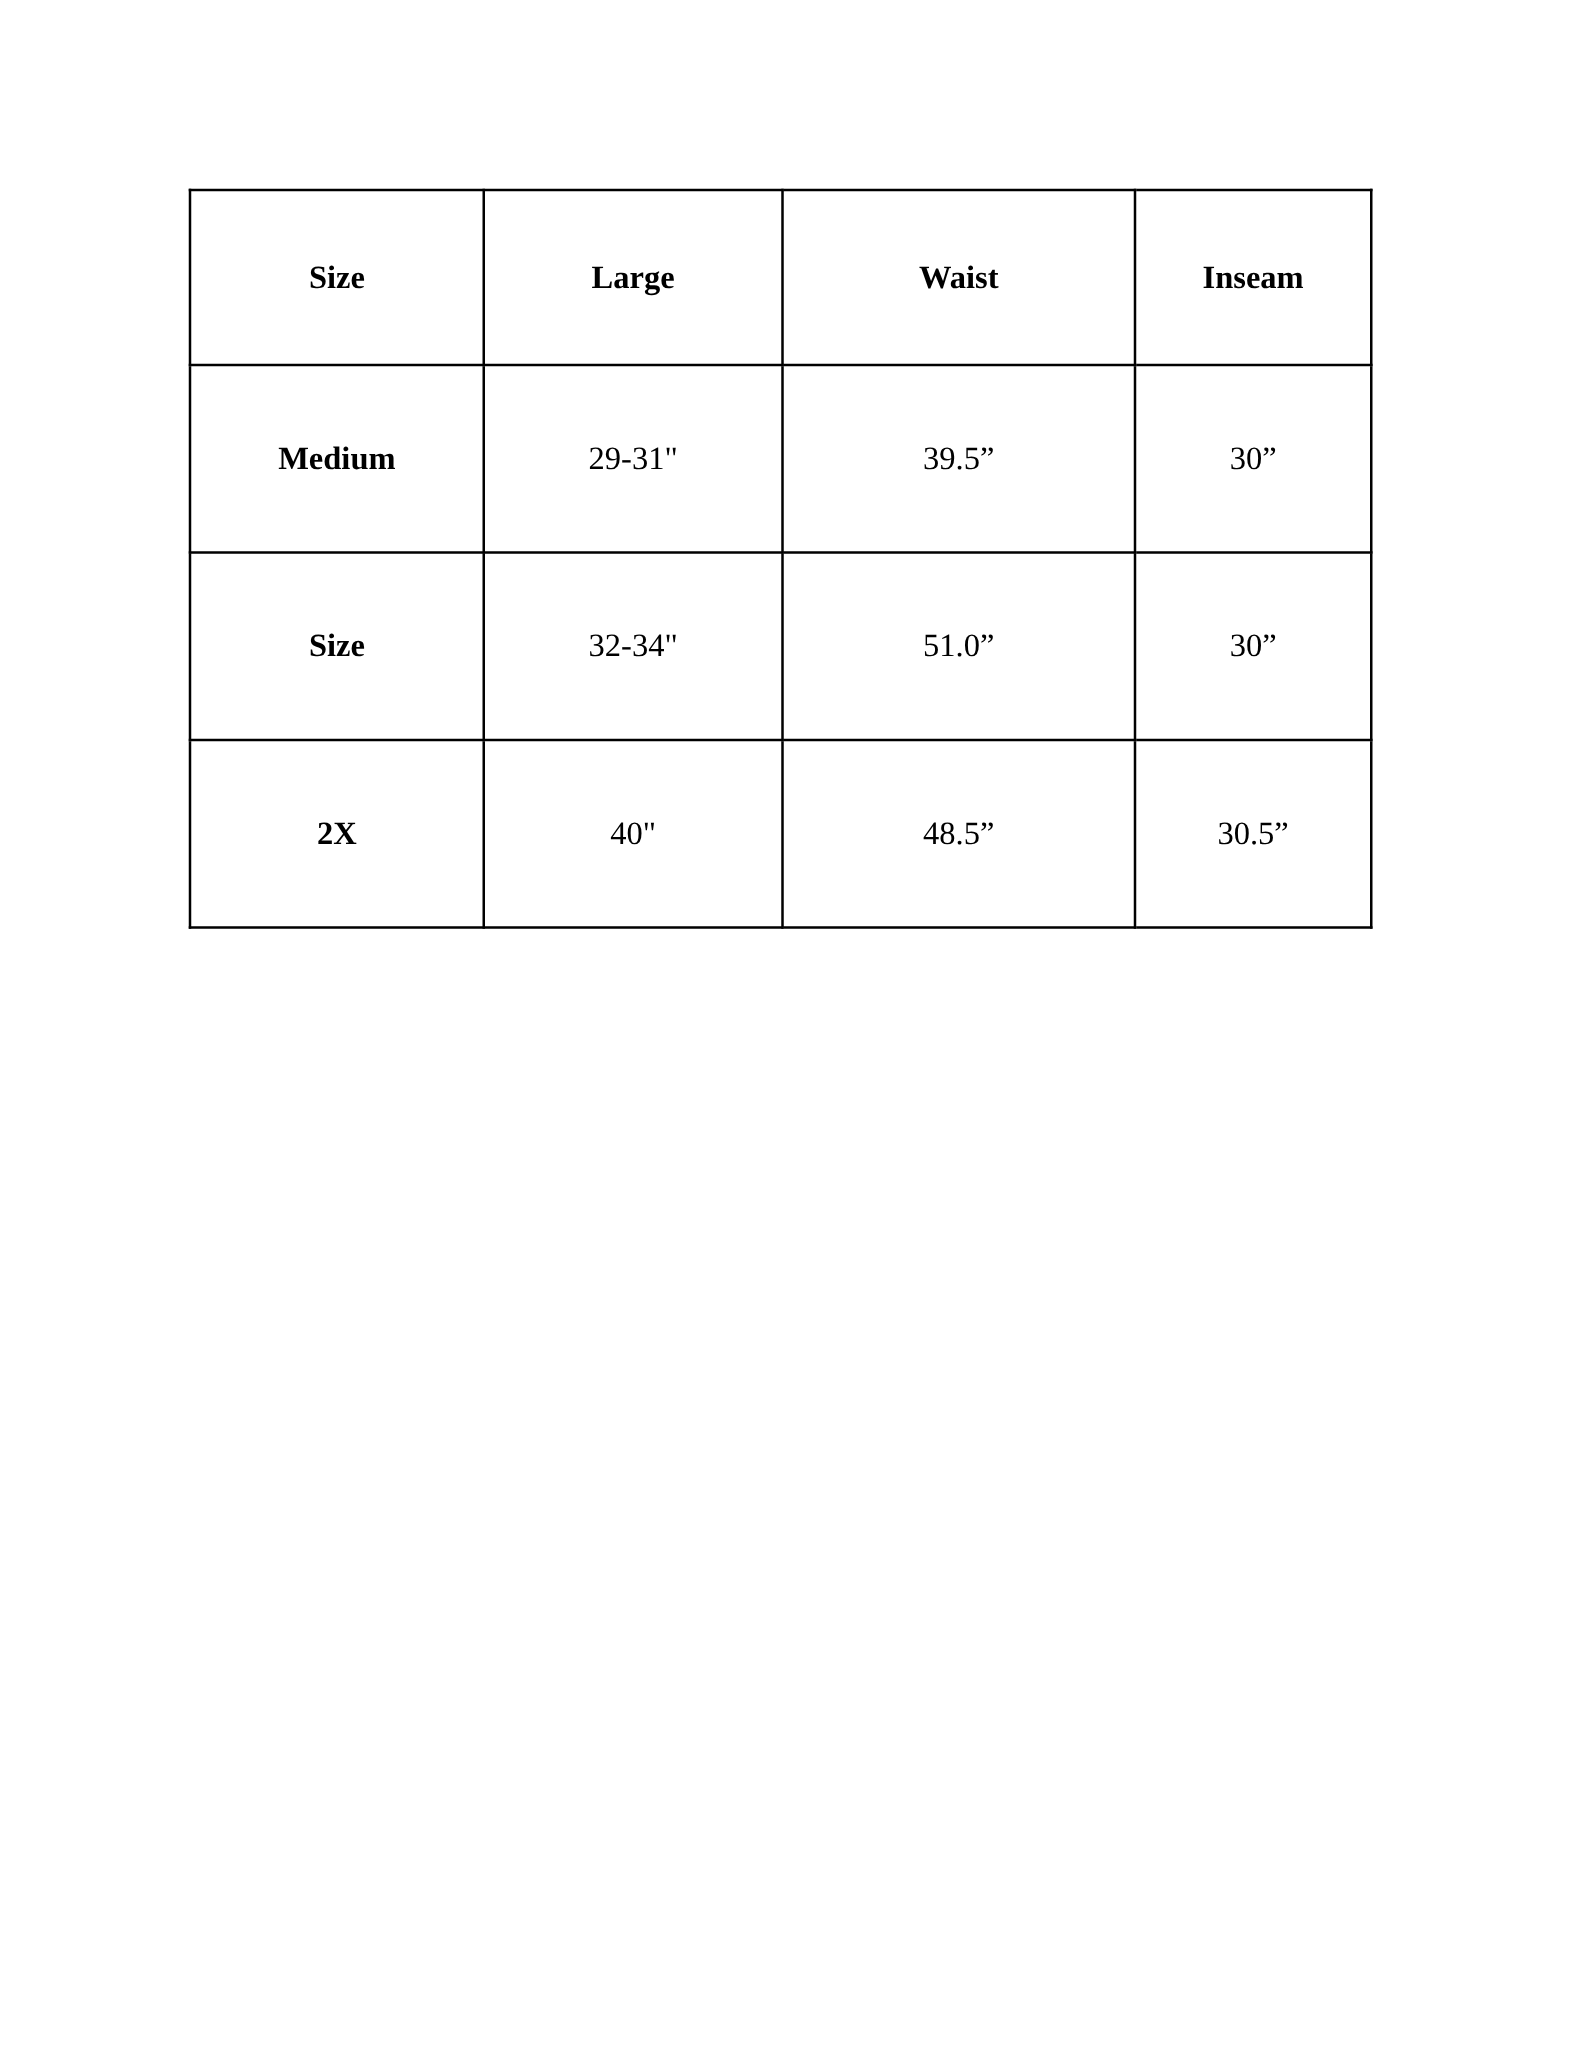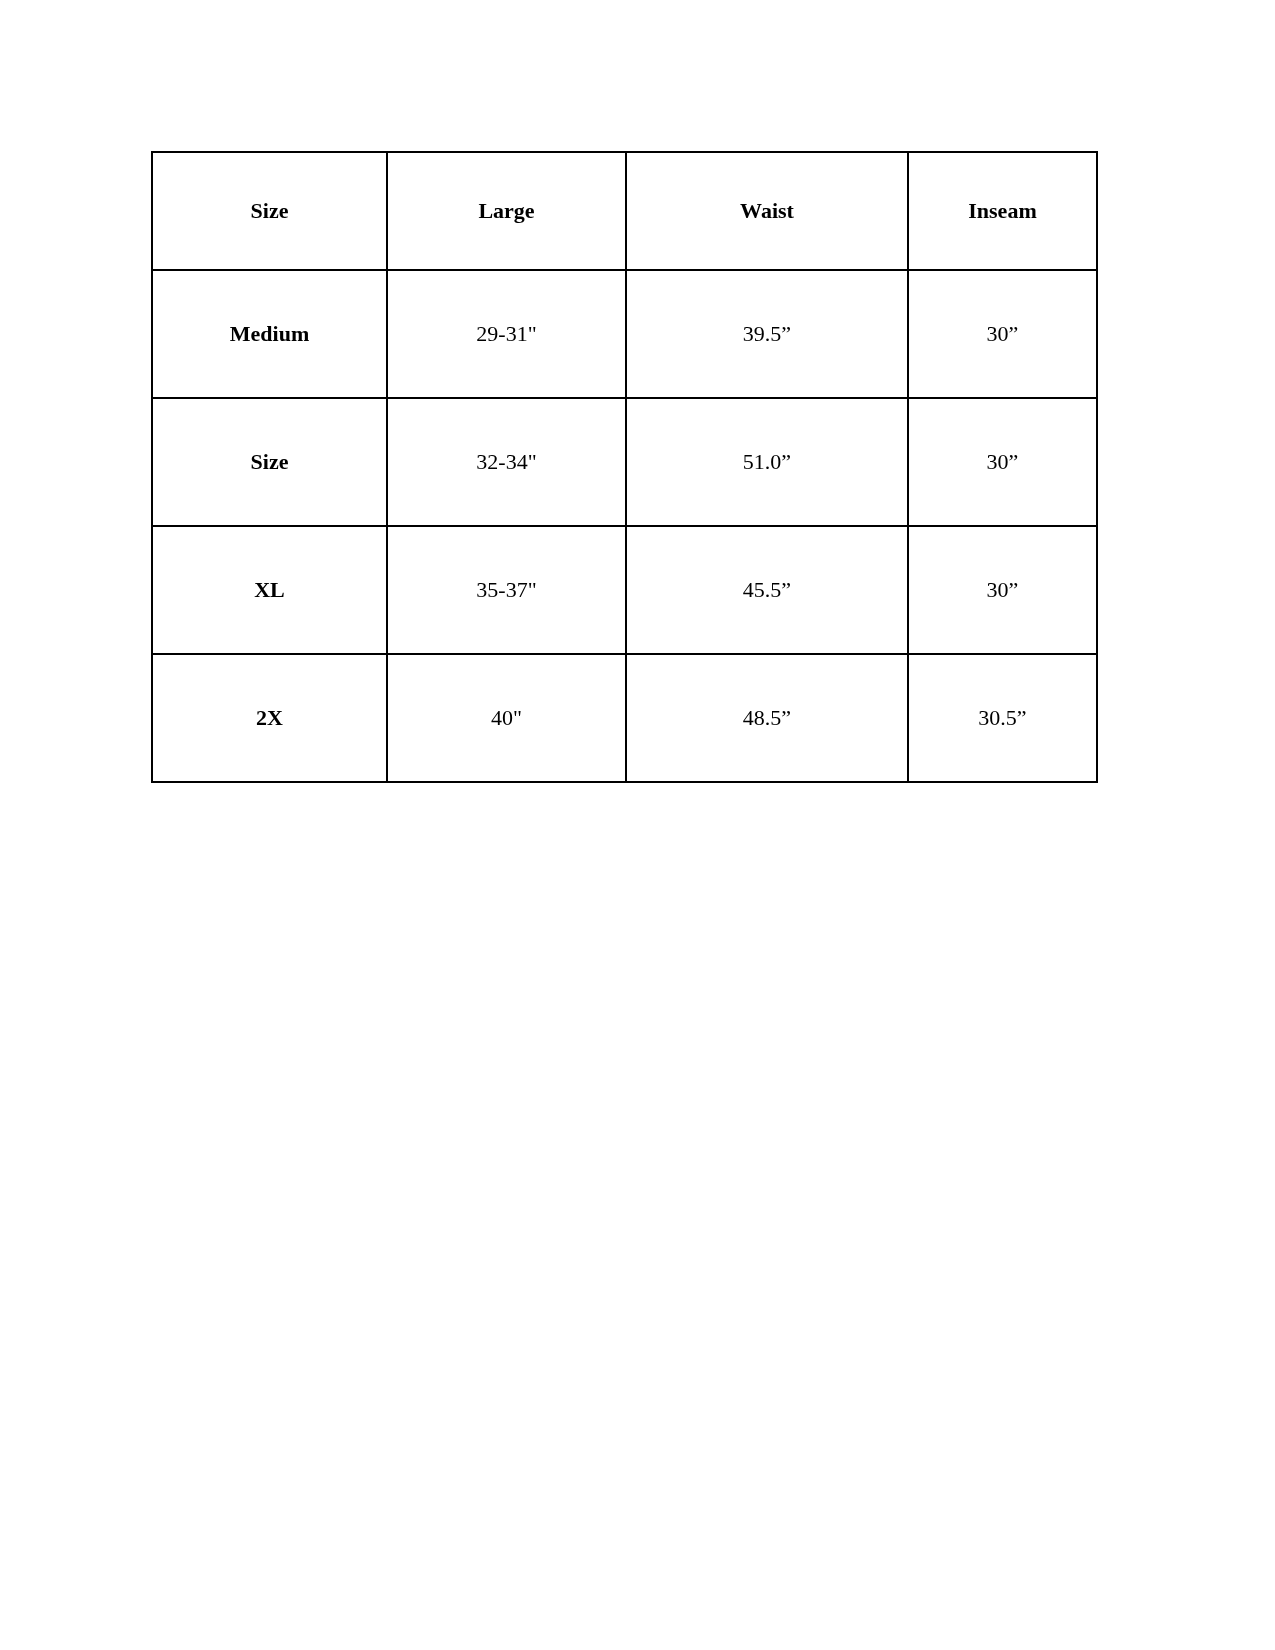--- a/index.html
+++ b/index.html
@@ -29,24 +29,24 @@
     position: absolute;
     left: 151px;
     top: 151px;
     width: 945px;
     border-collapse: collapse;
     table-layout: fixed;
   }
 
   #size-chart-table td {
     border: 2px solid #000000;
-    padding: 5px;
+    padding: 16px;
     vertical-align: middle;
     text-align: center;
-    font-size: 22px;
+    font-size: 26px;
     line-height: 1.1;
     color: #000000;
   }
 
   
   col.c-size   { width: 235px; }
   col.c-waist  { width: 239px; }
   col.c-hips   { width: 282px; }
   col.c-inseam { width: 189px; }
 
@@ -106,26 +106,20 @@
         <td class="col-inseam">30”</td>
       </tr>
 
       <tr class="data-row row-large">
         <td class="col-size">Size</td>
         <td class="col-waist">32-34"</td>
         <td class="col-hips">51.0”</td>
         <td class="col-inseam">30”</td>
       </tr>
 
-      <tr class="data-row row-xl">
-        <td class="col-size">XL</td>
-        <td class="col-waist">35-37"</td>
-        <td class="col-hips">45.5”</td>
-        <td class="col-inseam">30”</td>
-      </tr>
 
 
       <tr class="data-row row-2x">
         <td class="col-size">2X</td>
         <td class="col-waist">40"</td>
         <td class="col-hips">48.5”</td>
         <td class="col-inseam">30.5”</td>
       </tr>
 
 

